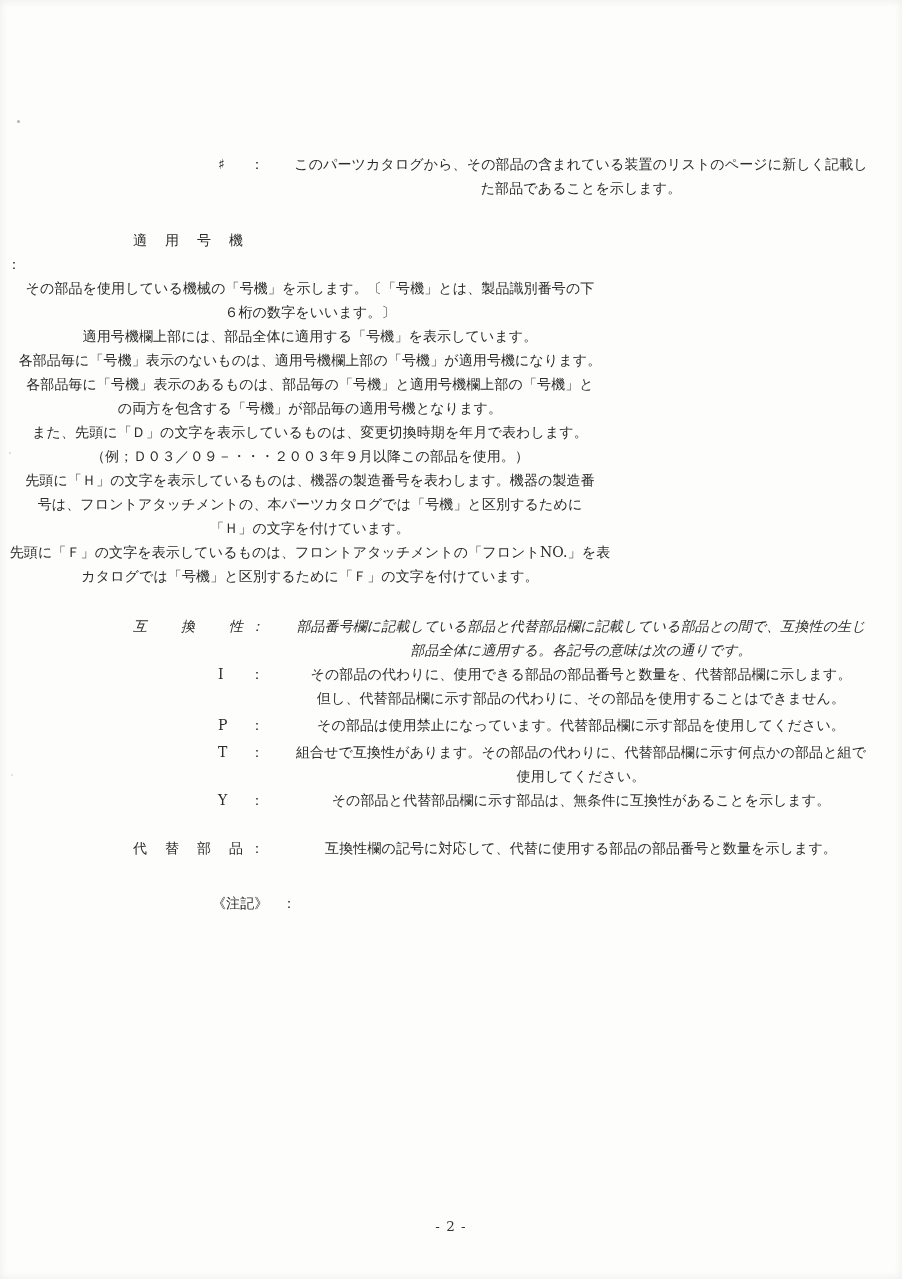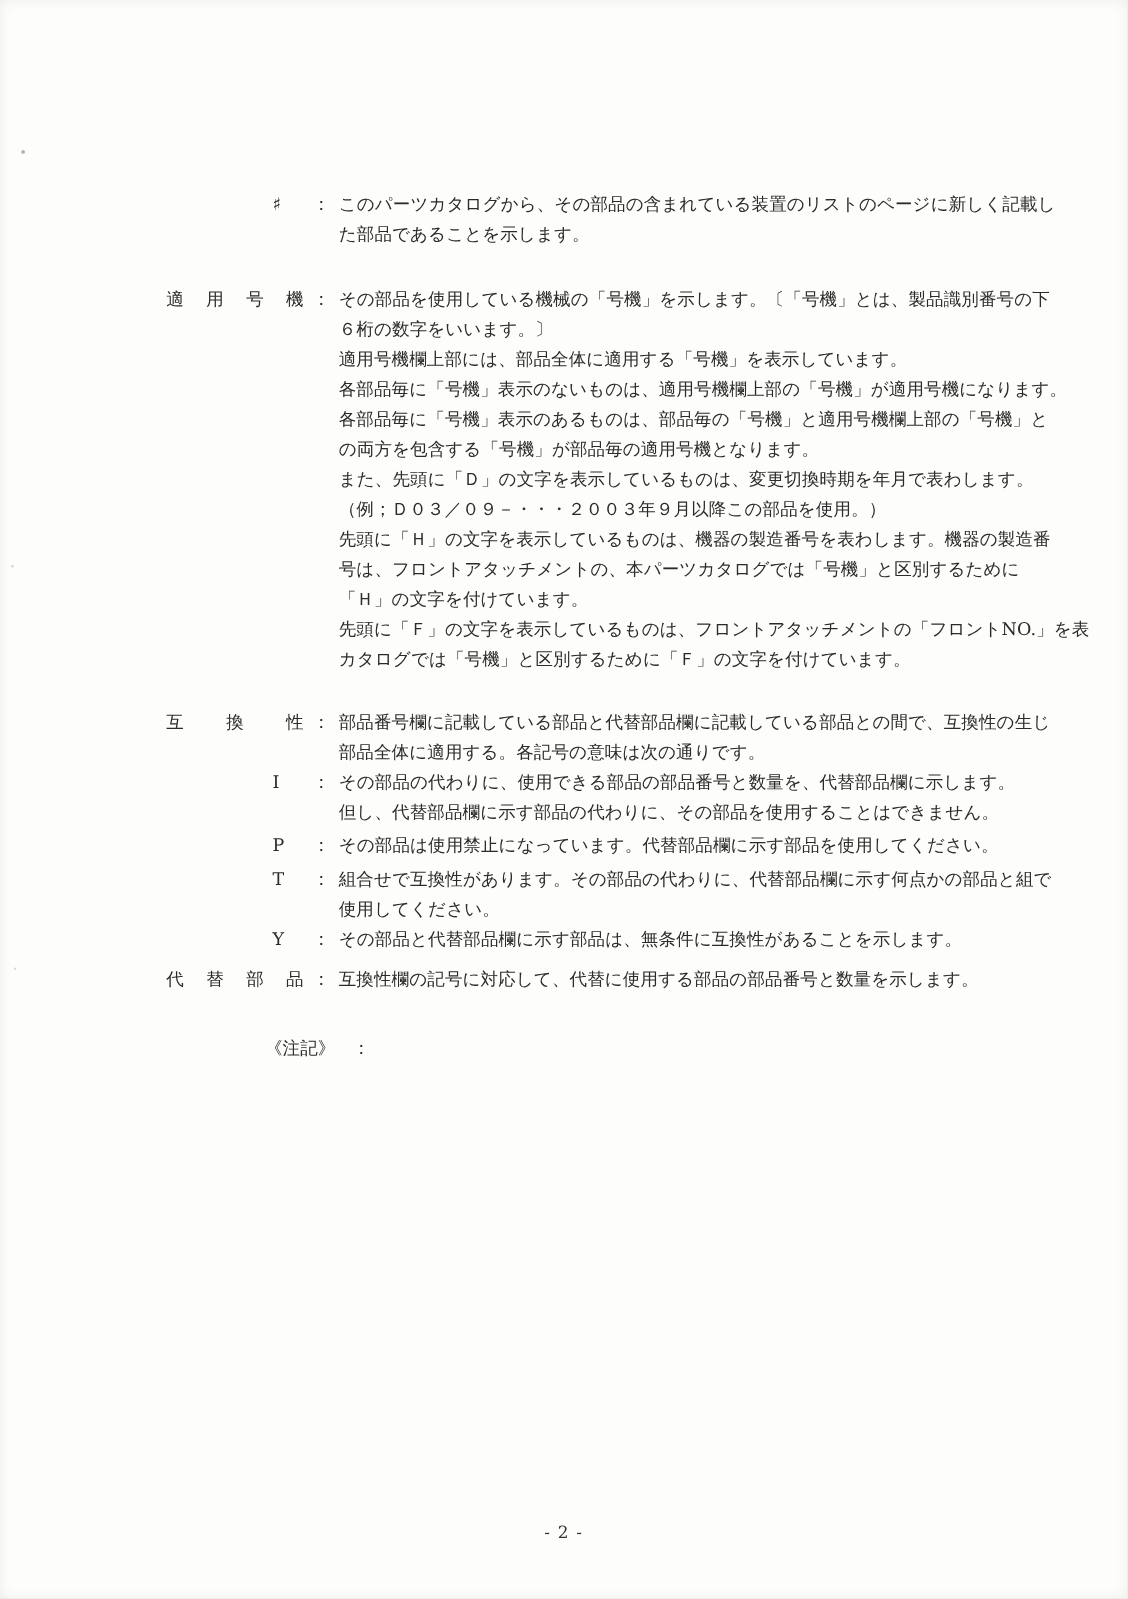--- a/index.html
+++ b/index.html
@@ -30,32 +30,32 @@
     text-align: justify;
     text-align-last: justify;
   }
   .label-col.sub  { padding-left: 85px; width: 25px; }
   .label-col.note { padding-left: 47px; width: 63px; }
   .colon-col {
     flex: none;
     width: 28px;
     text-align: center;
   }
-  .body-col { flex: none; width: 620px; }
+  .body-col { flex: none; width: 620px; text-align: center; }
   .line, .label-col, .colon-col {
     font-size: 14px;
     line-height: 24px;
     height: 24px;
     letter-spacing: 0.1px;
     white-space: nowrap;
   }
-  .m-sec1 { margin-top: 28px; }
-  .m-sec2 { margin-top: 26px; }
+  .m-sec1 { margin-top: 28px; flex-direction: column; }
+  .m-sec2 { margin-top: 26px; font-style: italic; }
   .m-sub  { margin-top: 3px; }
-  .m-alt  { margin-top: 8px; }
+  .m-alt  { margin-top: 24px; }
   .m-note { margin-top: 31px; padding-left: 32px; }
   .footer {
     position: absolute;
     top: 1218px;
     left: 0;
     width: 902px;
     text-align: center;
     font-size: 13.5px;
     letter-spacing: 1px;
     color: #333;

